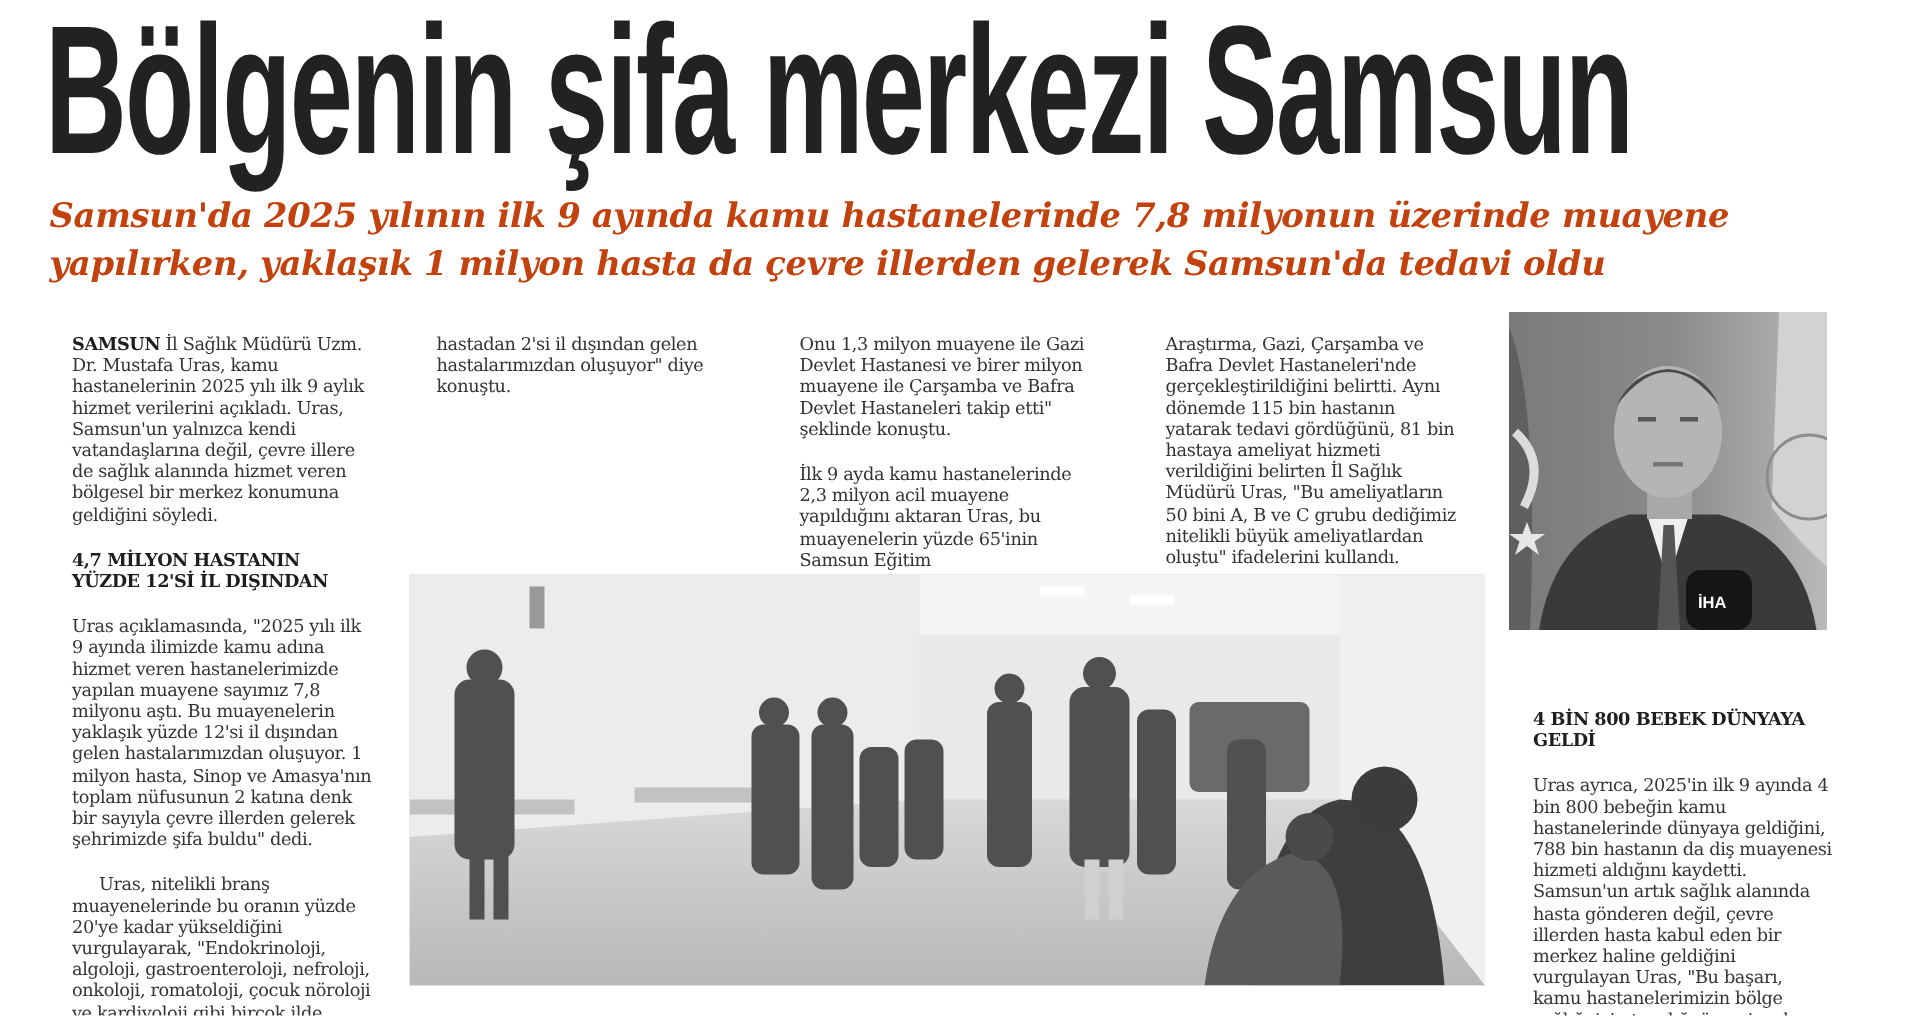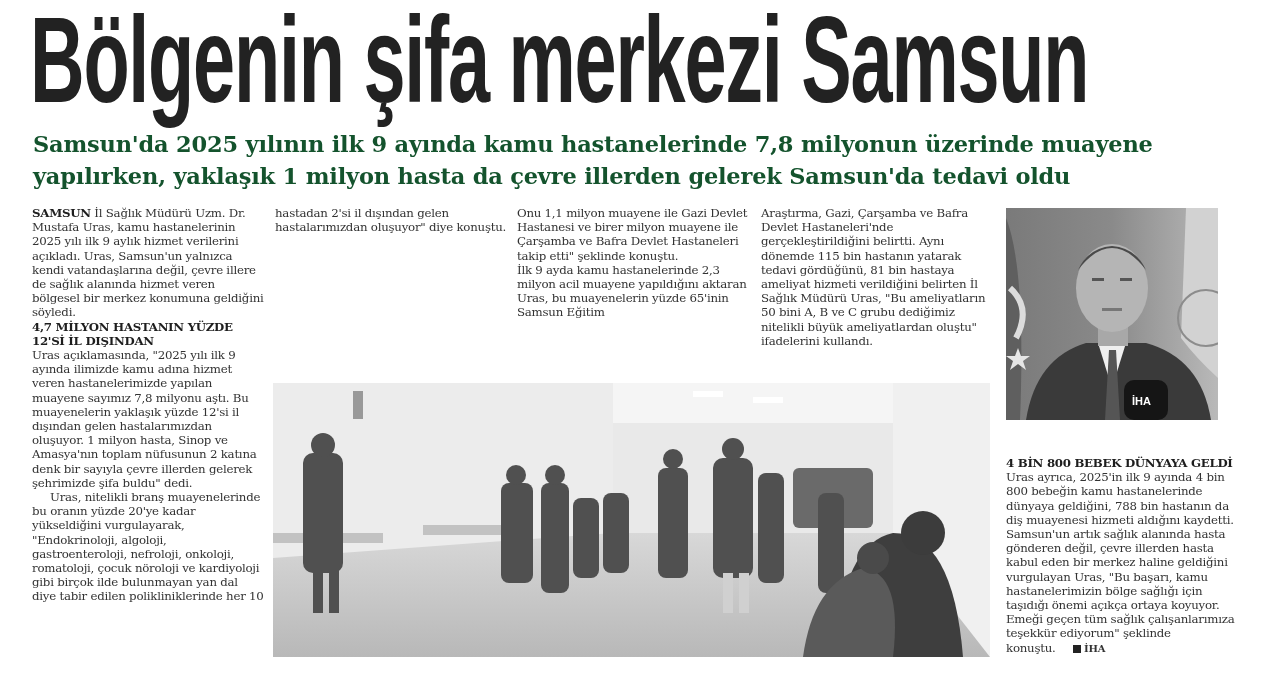--- a/index.html
+++ b/index.html
@@ -12,28 +12,29 @@
   .headline {
     position: absolute; left: 30px; top: 4px; width: 1220px; height: 112px;
     font-family: "Liberation Sans", sans-serif; font-weight: bold;
     font-size: 122px; line-height: 112px; color: #222;
     letter-spacing: -2px; white-space: nowrap;
     transform-origin: left top; transform: scaleX(0.62) scaleY(1.0);
   }
   .deck {
     position: absolute; left: 33px; top: 128px; width: 1220px;
     font-family: "DejaVu Serif", serif; font-weight: bold;
-    font-size: 22.5px; line-height: 32px; color: #14532d;
+    font-size: 22.5px; line-height: 32px; color: #c2410c;
     letter-spacing: -0.2px;
+    font-style: italic;
   }
   .col {
     position: absolute; font-size: 11.8px; line-height: 14.2px;
     color: #333; letter-spacing: -0.25px;
   }
-  .col p { margin: 0; }
+  .col p { margin: 16px; }
   .col .sub {
     font-weight: bold; color: #1e1e1e; text-transform: none; letter-spacing: -0.3px;
   }
   .col .lead { font-weight: bold; color: #1e1e1e; }
   .indent { text-indent: 18px; }
   .photo {
     position: absolute; overflow: hidden; background: #cfcfcf;
   }
   .credit-box {
     display: inline-block; width: 8px; height: 8px; background: #222;
@@ -52,21 +53,21 @@
   <p class="sub">4,7 MİLYON HASTANIN YÜZDE 12'Sİ İL DIŞINDAN</p>
   <p>Uras açıklamasında, "2025 yılı ilk 9 ayında ilimizde kamu adına hizmet veren hastanelerimizde yapılan muayene sayımız 7,8 milyonu aştı. Bu muayenelerin yaklaşık yüzde 12'si il dışından gelen hastalarımızdan oluşuyor. 1 milyon hasta, Sinop ve Amasya'nın toplam nüfusunun 2 katına denk bir sayıyla çevre illerden gelerek şehrimizde şifa buldu" dedi.</p>
   <p class="indent">Uras, nitelikli branş muayenelerinde bu oranın yüzde 20'ye kadar yükseldiğini vurgulayarak, "Endokrinoloji, algoloji, gastroenteroloji, nefroloji, onkoloji, romatoloji, çocuk nöroloji ve kardiyoloji gibi birçok ilde bulunmayan yan dal diye tabir edilen polikliniklerinde her 10</p>
 </div>
 
 <div class="col" style="left:275px; top:206px; width:232px;">
   <p>hastadan 2'si il dışından gelen hastalarımızdan oluşuyor" diye konuştu.</p>
 </div>
 
 <div class="col" style="left:517px; top:206px; width:234px;">
-  <p>Onu 1,1 milyon muayene ile Gazi Devlet Hastanesi ve birer milyon muayene ile Çarşamba ve Bafra Devlet Hastaneleri takip etti" şeklinde konuştu.</p>
+  <p>Onu 1,3 milyon muayene ile Gazi Devlet Hastanesi ve birer milyon muayene ile Çarşamba ve Bafra Devlet Hastaneleri takip etti" şeklinde konuştu.</p>
   <p>İlk 9 ayda kamu hastanelerinde 2,3 milyon acil muayene yapıldığını aktaran Uras, bu muayenelerin yüzde 65'inin Samsun Eğitim</p>
 </div>
 
 <div class="col" style="left:761px; top:206px; width:232px;">
   <p>Araştırma, Gazi, Çarşamba ve Bafra Devlet Hastaneleri'nde gerçekleştirildiğini belirtti. Aynı dönemde 115 bin hastanın yatarak tedavi gördüğünü, 81 bin hastaya ameliyat hizmeti verildiğini belirten İl Sağlık Müdürü Uras, "Bu ameliyatların 50 bini A, B ve C grubu dediğimiz nitelikli büyük ameliyatlardan oluştu" ifadelerini kullandı.</p>
 </div>
 
 <div class="col" style="left:1006px; top:456px; width:232px;">
   <p class="sub">4 BİN 800 BEBEK DÜNYAYA GELDİ</p>
   <p><span>Uras ayrıca, 2025'in ilk 9 ayında 4 bin 800 bebeğin kamu hastanelerinde dünyaya geldiğini, 788 bin hastanın da diş muayenesi hizmeti aldığını kaydetti. Samsun'un artık sağlık alanında hasta gönderen değil, çevre illerden hasta kabul eden bir merkez haline geldiğini vurgulayan Uras, "Bu başarı, kamu hastanelerimizin bölge sağlığı için taşıdığı önemi açıkça ortaya koyuyor. Emeği geçen tüm sağlık çalışanlarımıza teşekkür ediyorum" şeklinde konuştu.</span>&nbsp;&nbsp;&nbsp;&nbsp;&nbsp;<span class="credit"><span class="credit-box"></span><span>İHA</span></span></p>

